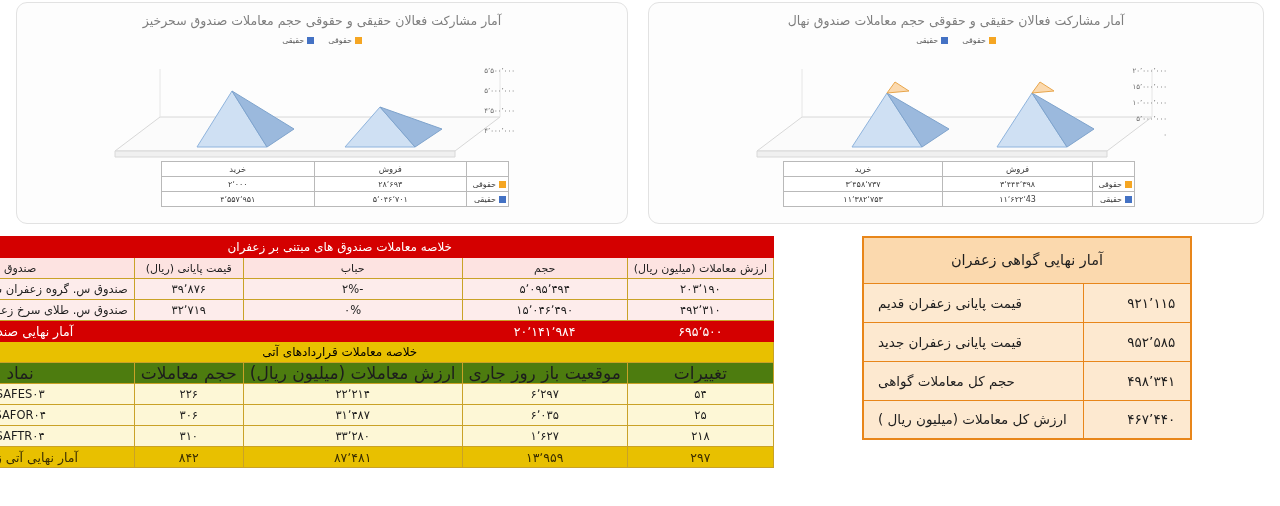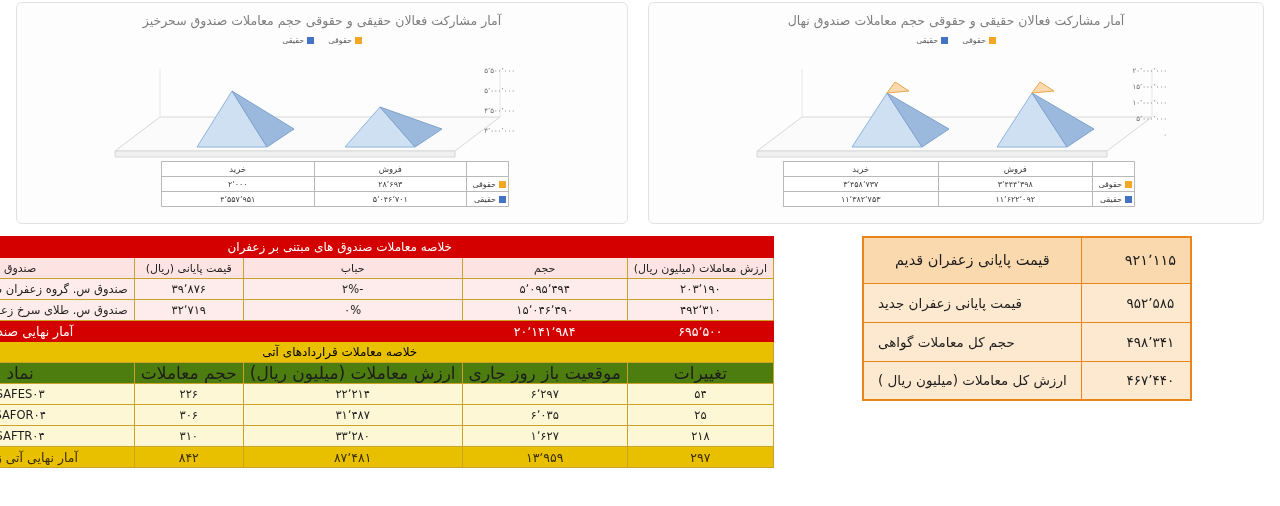--- a/index.html
+++ b/index.html
@@ -12,21 +12,21 @@
   }
   .page { position: relative; width: 1280px; height: 506px; }
 
   
   .chart-panel {
     position: absolute;
     top: 2px;
     height: 222px;
     background: #fdfdfd;
     border: 1px solid #e2e2e2;
-    border-radius: 6px;
+    border-radius: 11px;
   }
   #panel-left  { right: 16px; width: 616px; }
   #panel-right { right: 652px; width: 612px; }
 
   .chart-title {
     text-align: center;
     font-size: 12.5px;
     color: #7e7e7e;
     padding-top: 10px;
     font-weight: normal;
@@ -188,21 +188,21 @@
         <td class="key">
           <span class="keysw sw-hoghughi"></span><span>حقوقی</span>
         </td>
         <td>۳٬۴۴۴٬۳۹۸</td>
         <td>۳٬۴۵۸٬۷۳۷</td>
       </tr>
       <tr>
         <td class="key">
           <span class="keysw sw-haghighi"></span><span>حقیقی</span>
         </td>
-        <td>۱۱٬۶۲۲٬۰۹۲</td>
+        <td>۱۱٬۶۲۲٬43</td>
         <td>۱۱٬۳۸۲٬۷۵۳</td>
       </tr>
     </tbody>
       </table>
   </div>
 
   <div class="chart-panel" id="panel-right">
     <div class="chart-title">آمار مشارکت فعالان حقیقی و حقوقی حجم معاملات صندوق سحرخیز</div>
     <div class="legend">
       <span class="li">
@@ -254,20 +254,23 @@
         </td>
         <td>۵٬۰۴۶٬۷۰۱</td>
         <td>۴٬۵۵۷٬۹۵۱</td>
       </tr>
     </tbody>
       </table>
   </div>
 
   <table id="saffron-final">
     <tbody>
+        <tr>
+      <td colspan="2">آمار نهایی گواهی زعفران</td>
+    </tr>
     <tr>
       <td class="val">۹۲۱٬۱۱۵</td>
       <td class="lbl">قیمت پایانی زعفران قدیم</td>
     </tr>
     <tr>
       <td class="val">۹۵۲٬۵۸۵</td>
       <td class="lbl">قیمت پایانی زعفران جدید</td>
     </tr>
     <tr>
       <td class="val">۴۹۸٬۳۴۱</td>

